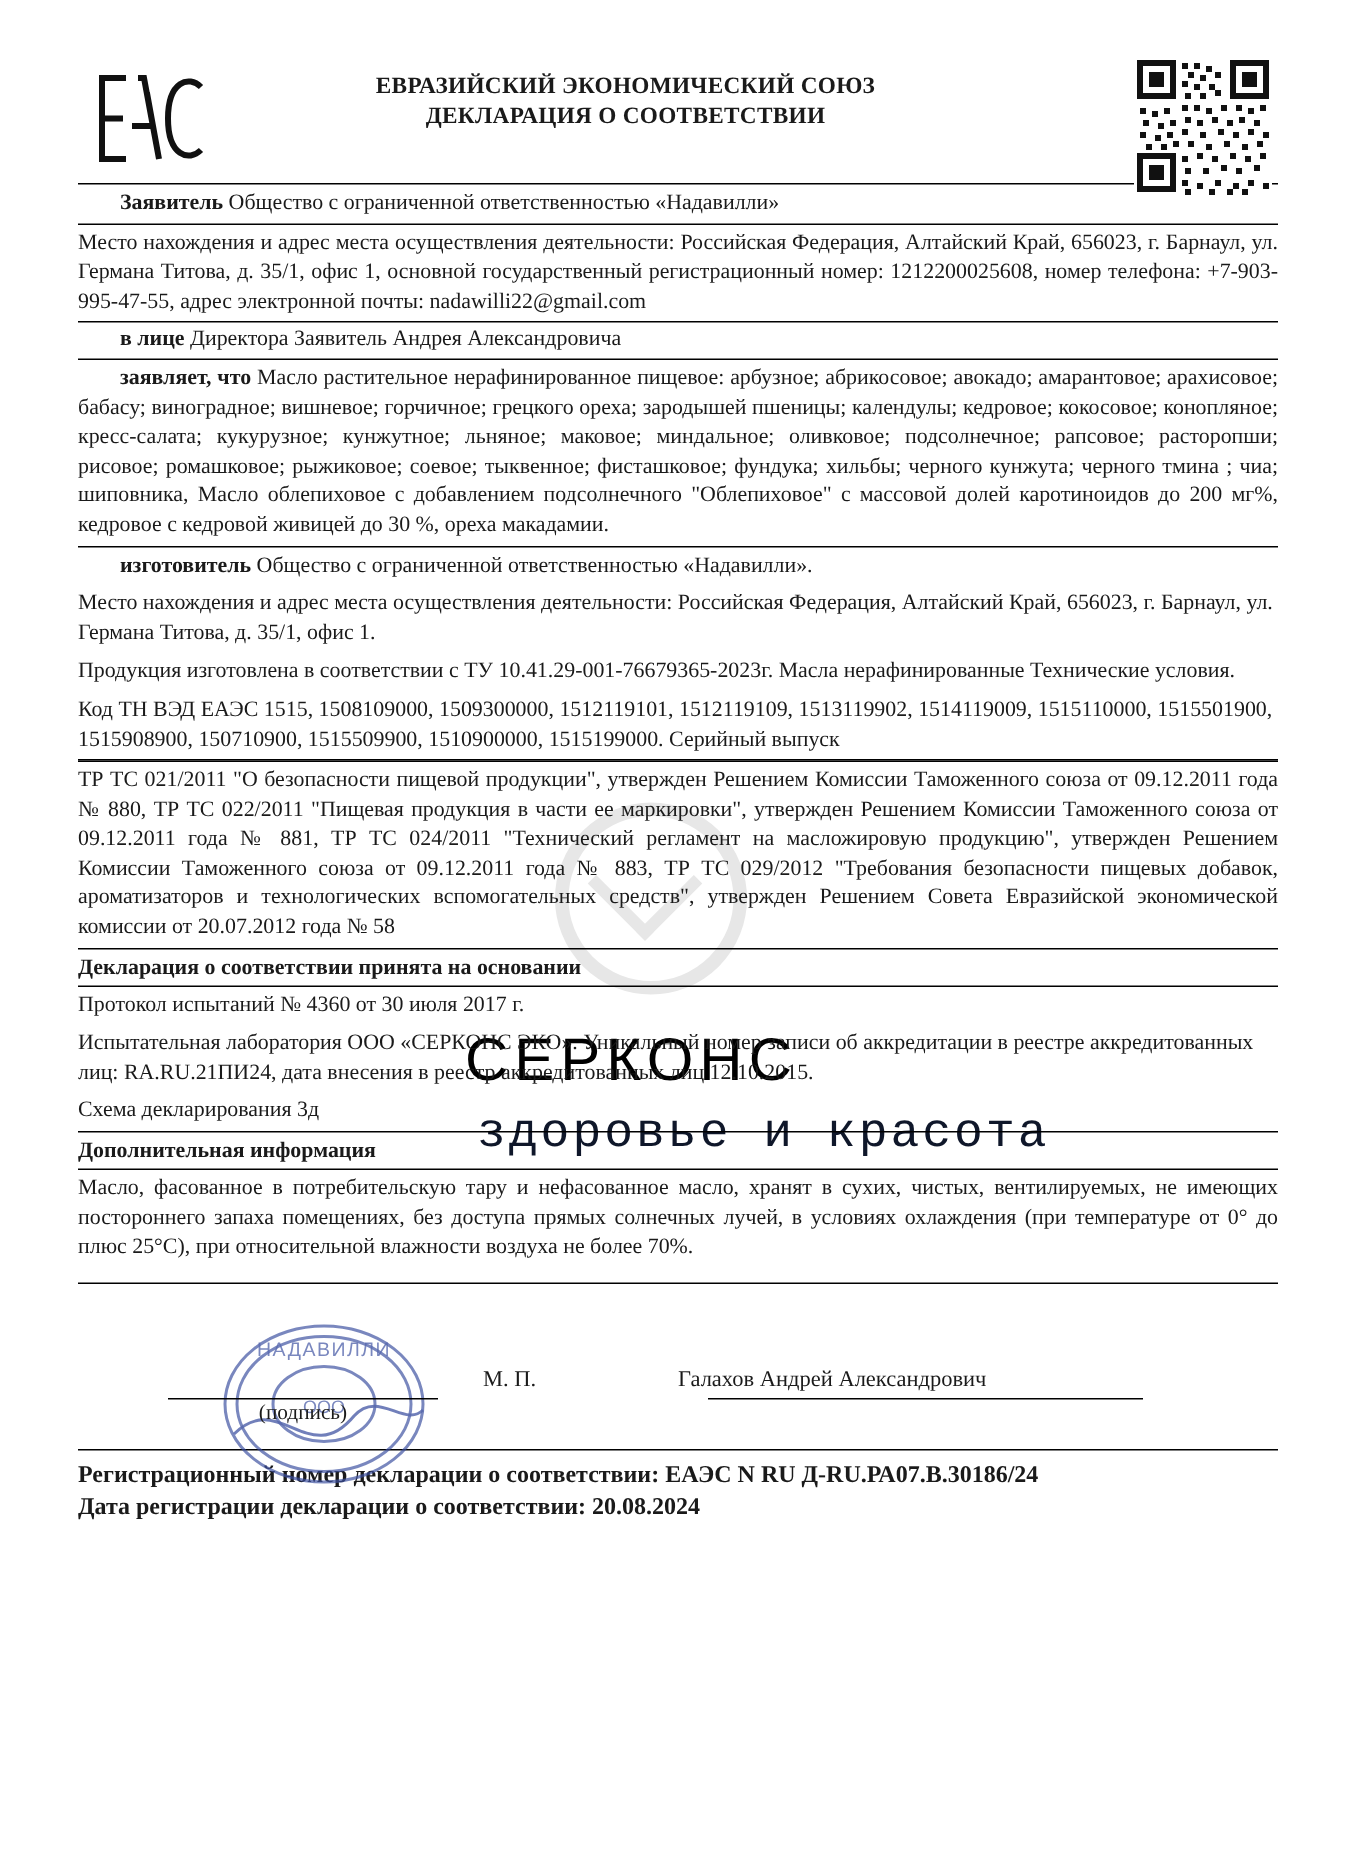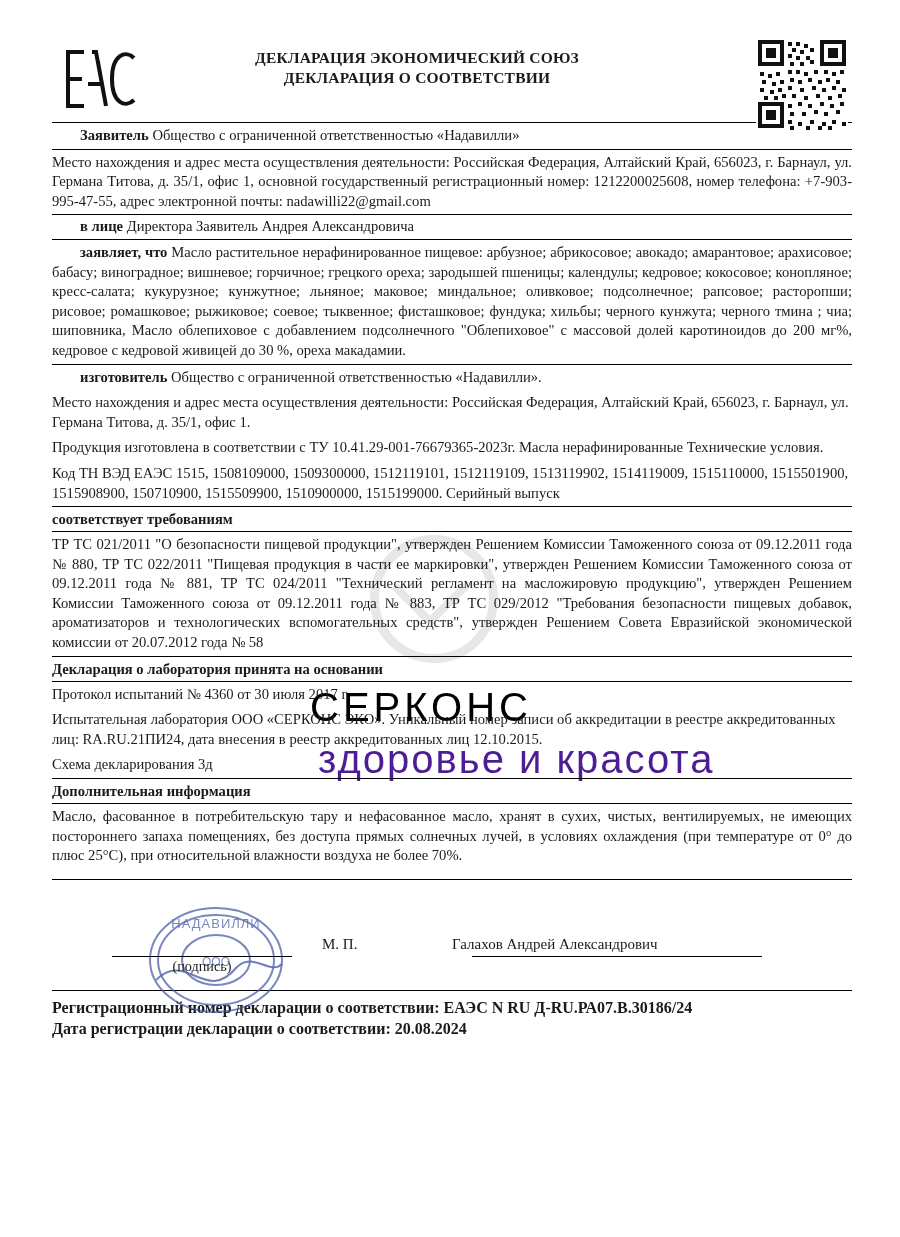--- a/index.html
+++ b/index.html
@@ -125,24 +125,24 @@
     top: 140px;
     font-size: 40px;
     color: #000000;
     letter-spacing: 4px;
     font-family: "Liberation Sans", sans-serif;
   }
   .wm-t2 {
     position: absolute;
     left: 18px;
     top: 192px;
-    font-size: 40px;
-    color: #4c1d95;
+    font-size: 32px;
+    color: #0f172a;
     letter-spacing: 2px;
-    font-family: Liberation Sans, sans-serif;
+    font-family: Liberation Mono, monospace;
   }
 
   
   .sig-row {
     position: relative;
     height: 92px;
     margin-top: 18px;
   }
   .sig-line {
     position: absolute;
@@ -230,21 +230,21 @@
         <svg width="78" height="62" viewBox="0 0 78 62">
           <g fill="none" stroke="#111" stroke-width="4">
             <path d="M22 4 L6 4 L6 31 L20 31 M6 31 L6 58 L22 58"></path>
             <path d="M44 58 L34 4 L30 4 M44 58 L40 36 L26 36 M40 36 L36 14"></path>
             <path d="M72 10 C64 2, 50 6, 50 31 C50 56, 64 60, 72 52"></path>
           </g>
         </svg>
       </div>
 
       <div class="header-titles">
-        <div class="line">ДЕКЛАРАЦИЯ ЭКОНОМИЧЕСКИЙ СОЮЗ</div>
+        <div class="line">ЕВРАЗИЙСКИЙ ЭКОНОМИЧЕСКИЙ СОЮЗ</div>
         <div class="line">ДЕКЛАРАЦИЯ О СООТВЕТСТВИИ</div>
       </div>
 
       <div class="qr">
         <svg width="92" height="92" viewBox="0 0 46 46" shape-rendering="crispEdges">
           <rect width="46" height="46" fill="#fff"></rect>
           <g fill="#111">
 
             <rect x="1" y="1" width="13" height="13"></rect>
               <rect x="3" y="3" width="9" height="9" fill="#fff"></rect>
@@ -356,26 +356,25 @@
     <div class="rule"></div>
     <div class="blk nojust">
       <span class="b">изготовитель</span>
       <span>Общество с ограниченной ответственностью «Надавилли».</span>
     </div>
     <div class="blk nojust">Место нахождения и адрес места осуществления деятельности: Российская Федерация, Алтайский Край, 656023, г. Барнаул, ул. Германа Титова, д. 35/1, офис 1.</div>
     <div class="blk nojust">Продукция изготовлена в соответствии с ТУ 10.41.29-001-76679365-2023г. Масла нерафинированные Технические условия.</div>
     <div class="blk nojust">Код ТН ВЭД ЕАЭС 1515, 1508109000, 1509300000, 1512119101, 1512119109, 1513119902, 1514119009, 1515110000, 1515501900, 1515908900, 150710900, 1515509900, 1510900000, 1515199000. Серийный выпуск</div>
 
     <div class="rule"></div>
-    <div class="label-line">соответствует требованиям</div>
     <div class="rule"></div>
     <div class="blk">ТР ТС 021/2011 "О безопасности пищевой продукции", утвержден Решением Комиссии Таможенного союза от 09.12.2011 года № 880, ТР ТС 022/2011 "Пищевая продукция в части ее маркировки", утвержден Решением Комиссии Таможенного союза от 09.12.2011 года № 881, ТР ТС 024/2011 "Технический регламент на масложировую продукцию", утвержден Решением Комиссии Таможенного союза от 09.12.2011 года № 883, ТР ТС 029/2012 "Требования безопасности пищевых добавок,  ароматизаторов и технологических вспомогательных средств", утвержден Решением Совета Евразийской экономической комиссии от 20.07.2012 года № 58</div>
 
     <div class="rule"></div>
-    <div class="label-line">Декларация о лаборатория принята на основании</div>
+    <div class="label-line">Декларация о соответствии принята на основании</div>
     <div class="rule"></div>
     <div class="blk nojust">Протокол испытаний № 4360 от 30 июля 2017 г.</div>
     <div class="blk nojust">Испытательная лаборатория ООО «СЕРКОНС ЭКО». Уникальный номер записи об аккредитации в реестре аккредитованных лиц: RA.RU.21ПИ24, дата внесения в реестр аккредитованных лиц 12.10.2015.</div>
     <div class="blk nojust">Схема декларирования 3д</div>
 
     <div class="rule"></div>
     <div class="label-line">Дополнительная информация</div>
     <div class="rule"></div>
     <div class="blk">Масло, фасованное в потребительскую тару и нефасованное масло, хранят в сухих, чистых, вентилируемых, не имеющих постороннего запаха помещениях, без доступа прямых солнечных лучей, в условиях охлаждения (при температуре от 0° до плюс 25°С), при относительной влажности воздуха не более 70%.</div>
 

